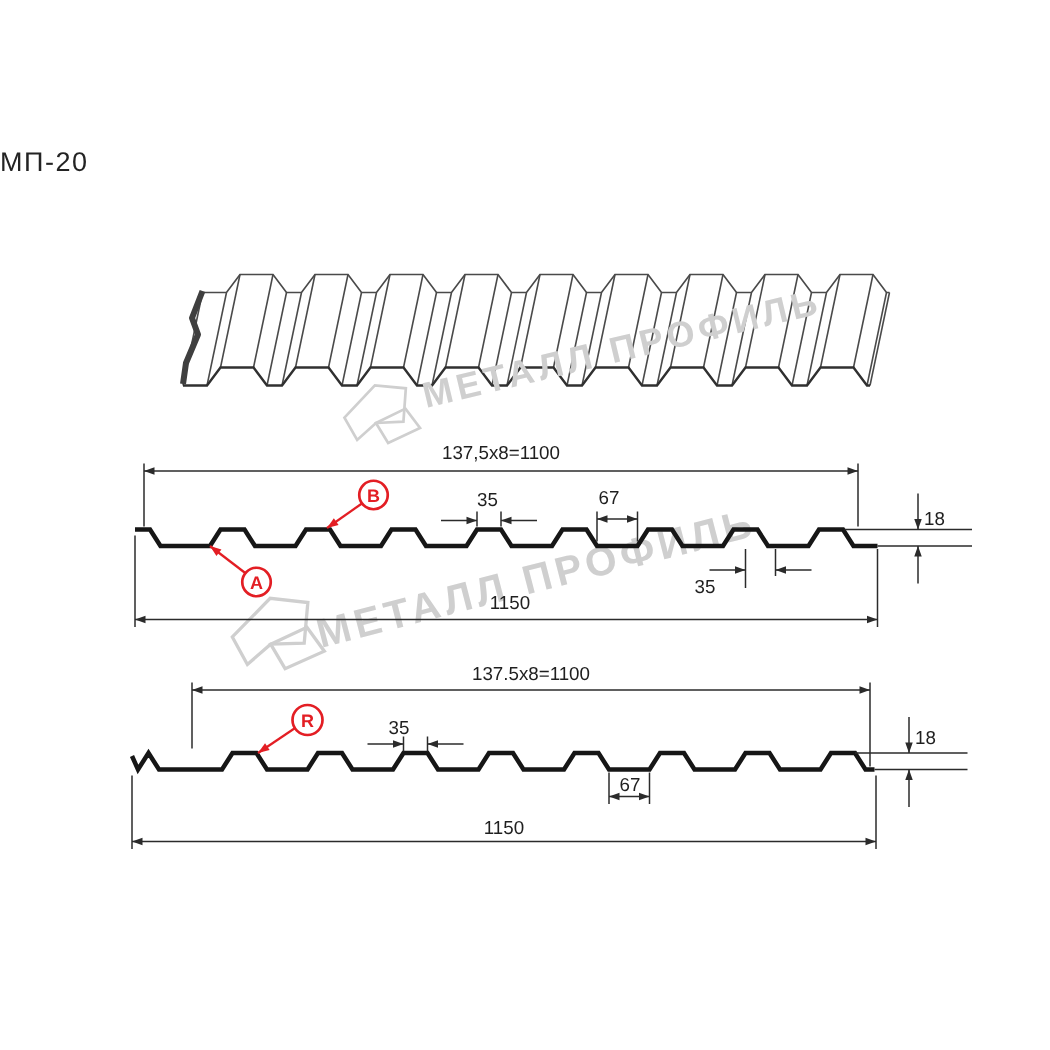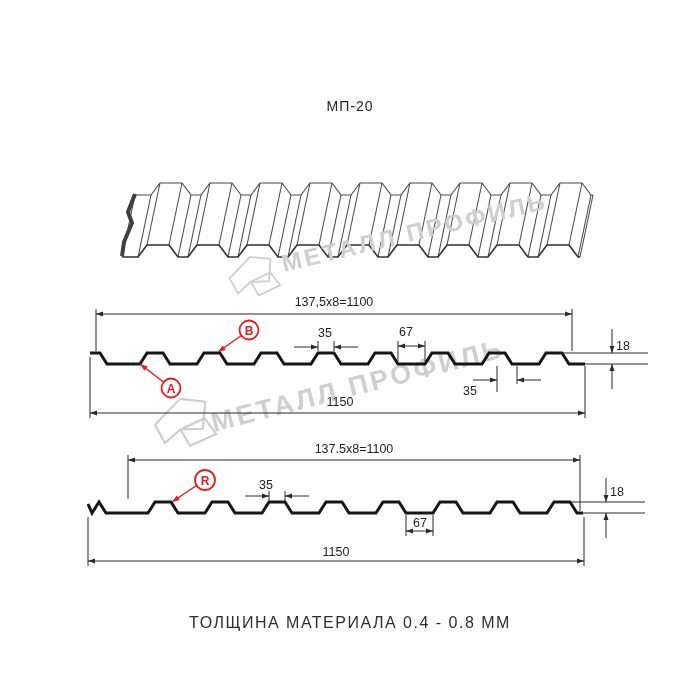--- a/index.html
+++ b/index.html
@@ -1,21 +1,21 @@
 <!DOCTYPE html>
 <html style="--accent: #e31e24; --wm: #cfcfcf;"><head>
 <meta charset="utf-8">
 <style>
   html,body{margin:0;padding:0;background:#ffffff;width:700px;height:700px;overflow:hidden;
     font-family:"Liberation Sans",sans-serif;}
   #stage{position:relative;width:700px;height:700px;background:#fff;}
   .title{position:absolute;left:0;top:52px;width:700px;text-align:center;
     font-size:38px;font-weight:bold;letter-spacing:2px;color:#1c1c1c;}
-  .subtitle{position:absolute;left:0;top:98px;width:700px;text-align:center;
-    font-size:14px;font-weight:500;letter-spacing:1px;color:#232323;}
+  .subtitle{position:absolute;left:0;top:98px;width:700px;text-align:left;
+    font-size:18px;font-weight:500;letter-spacing:1px;color:#232323;}
   .footer{position:absolute;left:0;top:614px;width:700px;text-align:center;
     font-size:16px;letter-spacing:1.5px;color:#2e2e2e;}
   svg{position:absolute;left:0;top:0;}
   svg text{font-family:"Liberation Sans",sans-serif;}
   .dim{font-size:12.5px;fill:#1f1f1f;}
   .prof{fill:none;stroke:#161616;stroke-width:3;}
   .redtext{fill:var(--accent);font-size:12px;font-weight:bold;}
   .lblc{fill:none;stroke:var(--accent);stroke-width:1.8;}
   .wmtext{fill:var(--wm);font-size:24px;font-weight:bold;letter-spacing:3px;}
   .wmtext2{fill:var(--wm);font-size:27px;font-weight:bold;letter-spacing:3px;}
@@ -187,14 +187,13 @@
       <text class="dim" x="336" y="556" text-anchor="middle">1150</text>
       <g id="profR-leaders">
           <line x1="196.5" y1="485.5" x2="172" y2="502" stroke="#e31e24" stroke-width="1.5"></line>
           <polygon points="172,502 176.70086056786818,495.5268315392335 179.76554609374267,500.0774251988653" fill="#e31e24"></polygon>
         </g>
       <circle class="lblc" cx="205" cy="480" r="10"></circle>
       <text class="redtext" x="205" y="484.5" text-anchor="middle">R</text>
     </g>
   </svg>
 
-  <div class="footer">ТОЛЩИНА МАТЕРИАЛА 0.4 - 0.8 ММ</div>
 </div>
 
 </body></html>

